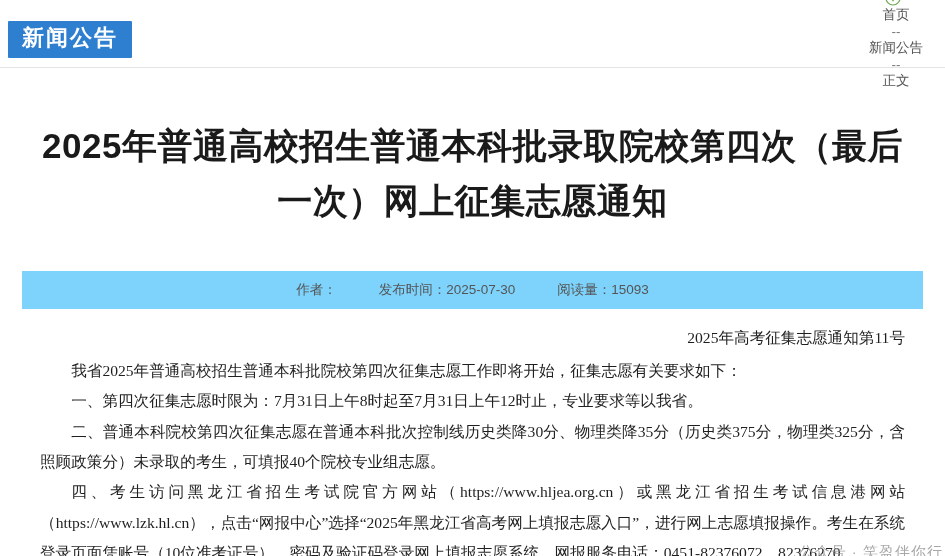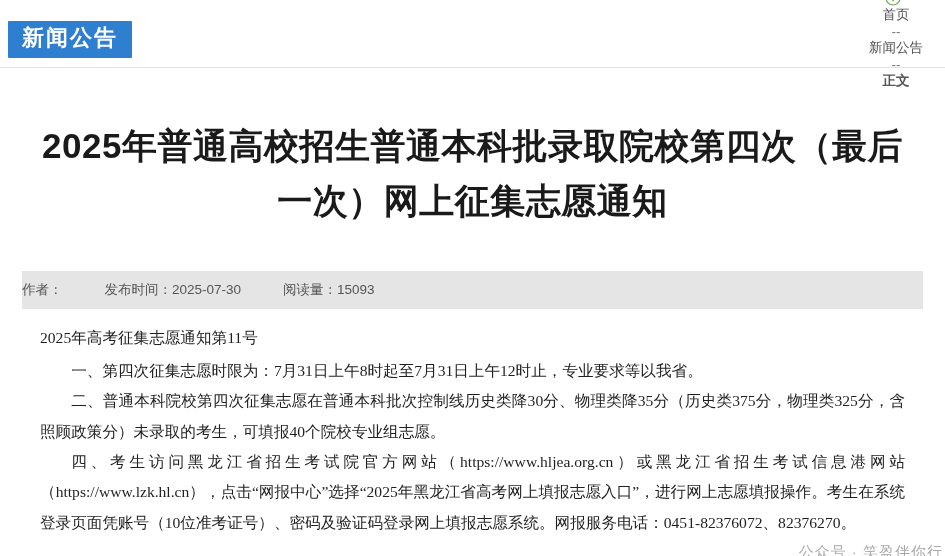--- a/index.html
+++ b/index.html
@@ -64,59 +64,60 @@
     position: relative;
   }
   .loc-icon svg { display: block; }
   .crumb-sep {
     margin: 0 5px;
     color: #777;
   }
   .crumb {
     color: #555;
   }
-  .crumb.active { color: #555; font-weight: bold; }
+  .crumb.active { color: #555; }
 
   
   .title-wrap {
     padding: 28px 40px 16px 40px;
   }
   .doc-title {
     font-size: 35px;
     font-weight: bold;
     color: #1a1a1a;
     text-align: center;
     line-height: 1.55;
     letter-spacing: 0.5px;
     font-family: "Liberation Sans", sans-serif;
   }
 
   
   .meta-bar {
-    background: #e5e5e5;
+    background: #7dd3fc;
     height: 38px;
     display: flex;
     align-items: center;
+    justify-content: center;
     gap: 42px;
     font-size: 13.5px;
     color: #555;
     margin: 4px 22px 0 22px;
   }
   .meta-item { white-space: nowrap; }
 
   
   .content {
     padding: 14px 40px 0 40px;
     font-size: 15.6px;
     line-height: 1.95;
     color: #1f1f1f;
     font-family: "Liberation Serif", "DejaVu Serif", serif;
   }
   .subtitle {
-    text-align: left;
+    text-align: right;
     font-size: 15.6px;
     margin-bottom: 2px;
     color: #1f1f1f;
   }
   .para {
     text-indent: 2em;
     margin: 0;
     text-align: justify;
   }
   
@@ -161,19 +162,20 @@
   </div>
 
   <div class="meta-bar">
     <span class="meta-item">作者：</span>
     <span class="meta-item">发布时间：2025-07-30</span>
     <span class="meta-item">阅读量：15093</span>
   </div>
 
   <div class="content">
     <div class="subtitle">2025年高考征集志愿通知第11号</div>
+    <p class="para">我省2025年普通高校招生普通本科批院校第四次征集志愿工作即将开始，征集志愿有关要求如下：</p>
     <p class="para">一、第四次征集志愿时限为：7月31日上午8时起至7月31日上午12时止，专业要求等以我省。</p>
     <p class="para">二、普通本科院校第四次征集志愿在普通本科批次控制线历史类降30分、物理类降35分（历史类375分，物理类325分，含照顾政策分）未录取的考生，可填报40个院校专业组志愿。</p>
     <p class="para">四、考生访问黑龙江省招生考试院官方网站（https://www.hljea.org.cn）或黑龙江省招生考试信息港网站（https://www.lzk.hl.cn），点击“网报中心”选择“2025年黑龙江省高考网上填报志愿入口”，进行网上志愿填报操作。考生在系统登录页面凭账号（10位准考证号）、密码及验证码登录网上填报志愿系统。网报服务电话：0451-82376072、82376270。</p>
   </div>
 
   <div class="watermark">公众号 · 笑盈伴你行</div>
 </div>
 
 </body></html>

